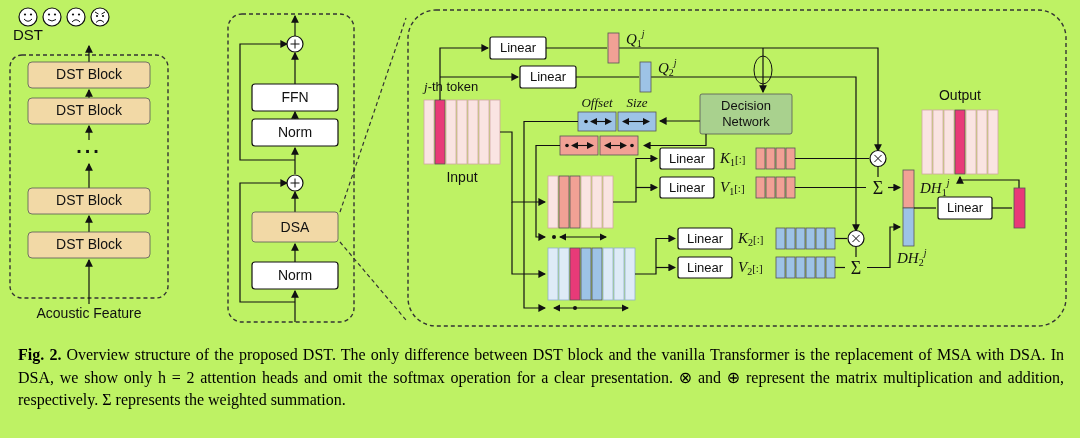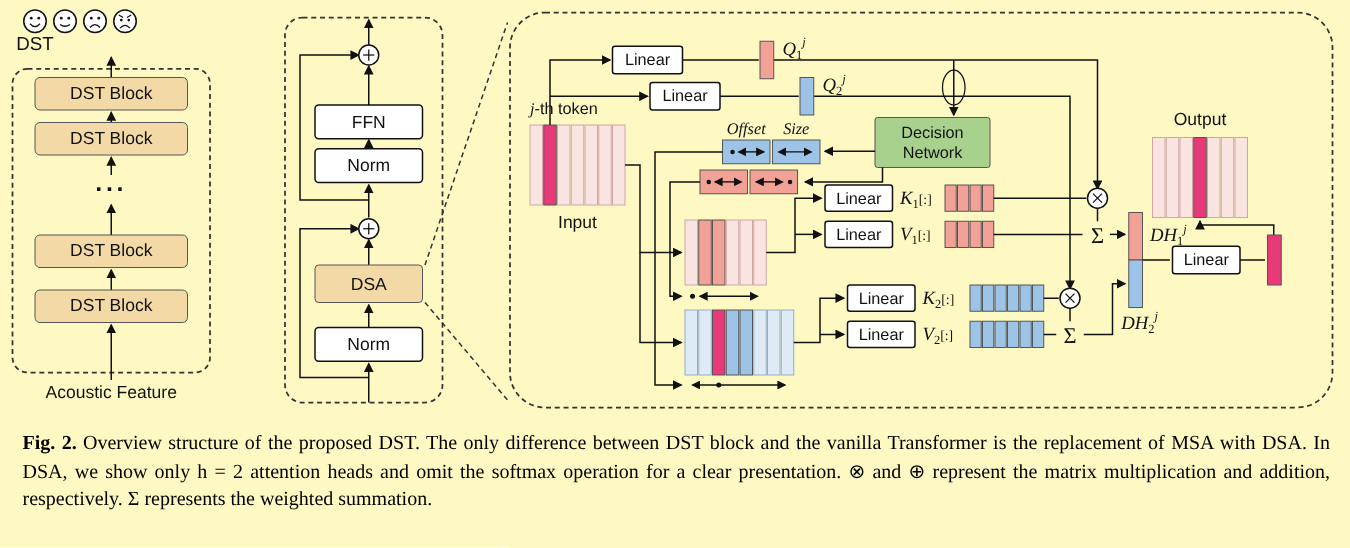--- a/index.html
+++ b/index.html
@@ -1,18 +1,18 @@
 <!DOCTYPE html>
 <html><head>
 <meta charset="utf-8">
 <style>
   * { margin:0; padding:0; box-sizing:border-box; }
   html,body { background:#ffffff; }
   body { width:1080px; height:438px; overflow:hidden; font-family:"Liberation Serif",serif; }
-  .page { position:relative; width:1080px; height:438px; background:#fef9c3; }
+  .page { position:relative; width:1080px; height:438px; background:#bef264; }
   .figure-area { position:absolute; top:0; left:0; width:1080px; height:334px; }
 
   svg text { font-family:"Liberation Sans",sans-serif; fill:#111; }
   .t13 { font-size:13px; }
   .t14 { font-size:14px; }
   .t15 { font-size:15px; }
   .dots { font-size:20px; font-weight:bold; letter-spacing:3px; }
   .math { font-family:"Liberation Serif",serif; font-style:italic; font-size:15px; }
   .msub { font-size:10px; font-style:normal; }
   .msup { font-size:10px; font-style:italic; }

